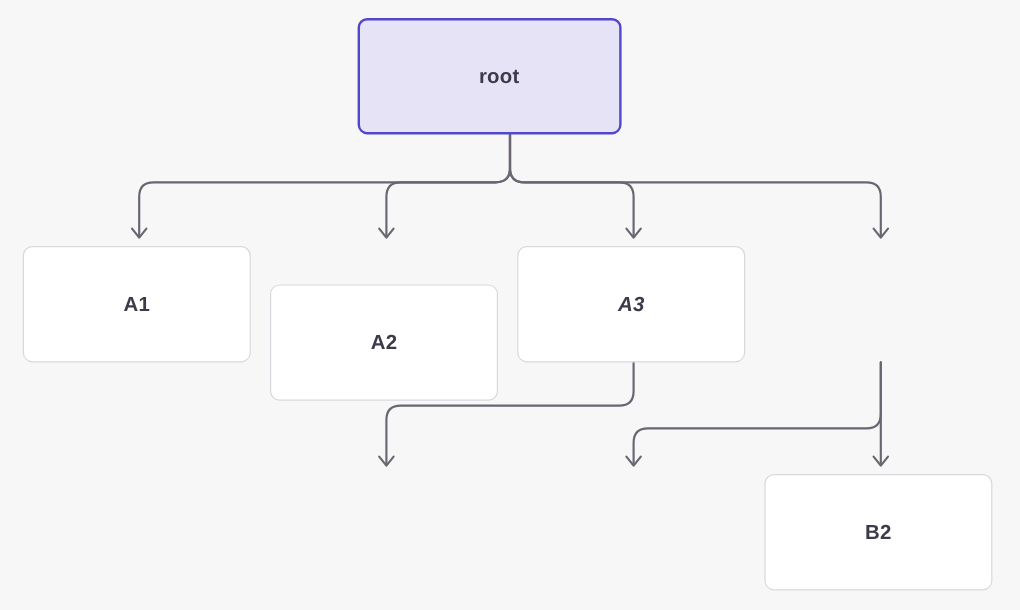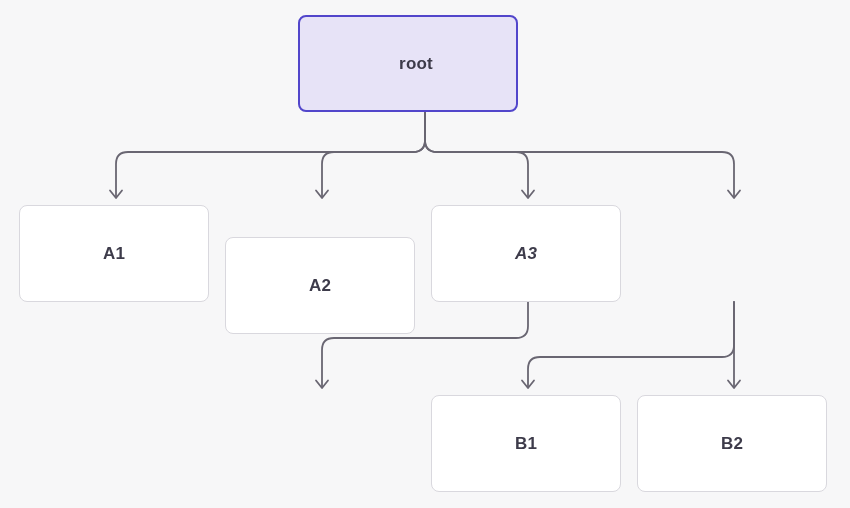--- a/index.html
+++ b/index.html
@@ -91,20 +91,17 @@
   <div class="node" id="n-a1">
     <span>A1</span>
   </div>
   <div class="node" id="n-a2">
     <span>A2</span>
   </div>
   <div class="node" id="n-a3">
     <span>A3</span>
   </div>
 
-  <div class="node" id="n-b1">
-    <span>B1</span>
-  </div>
   <div class="node" id="n-b2">
     <span>B2</span>
   </div>
 
 </div>
 
 </body></html>

